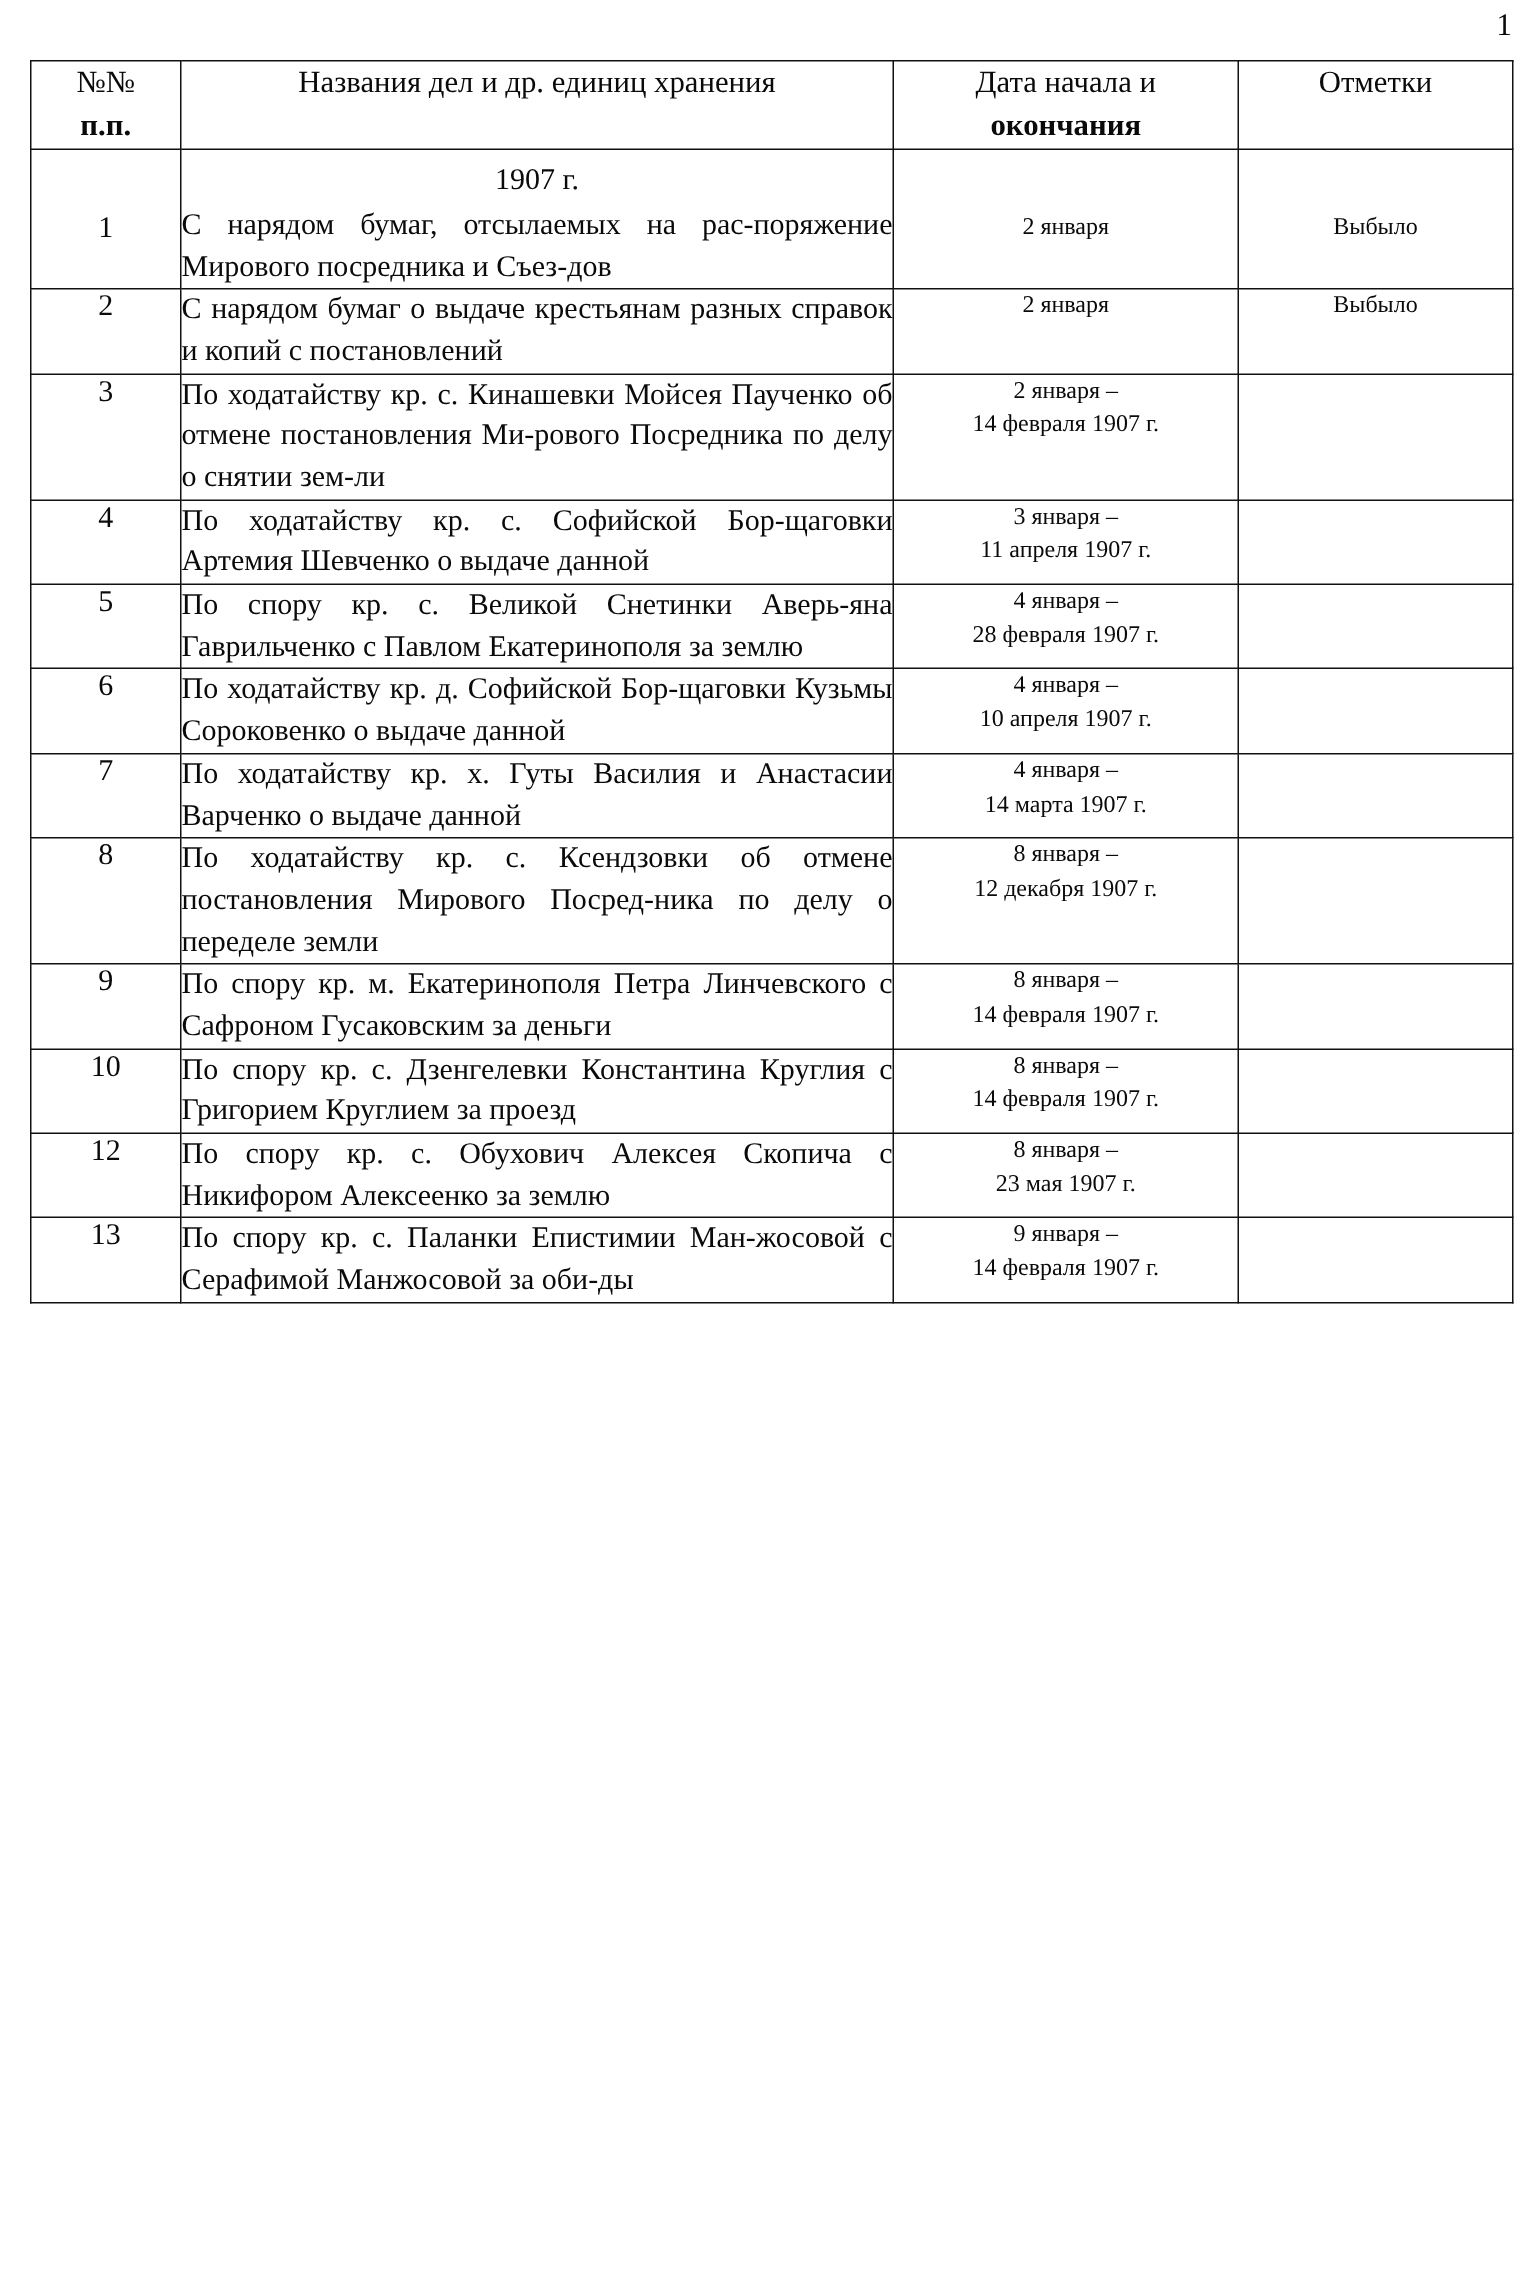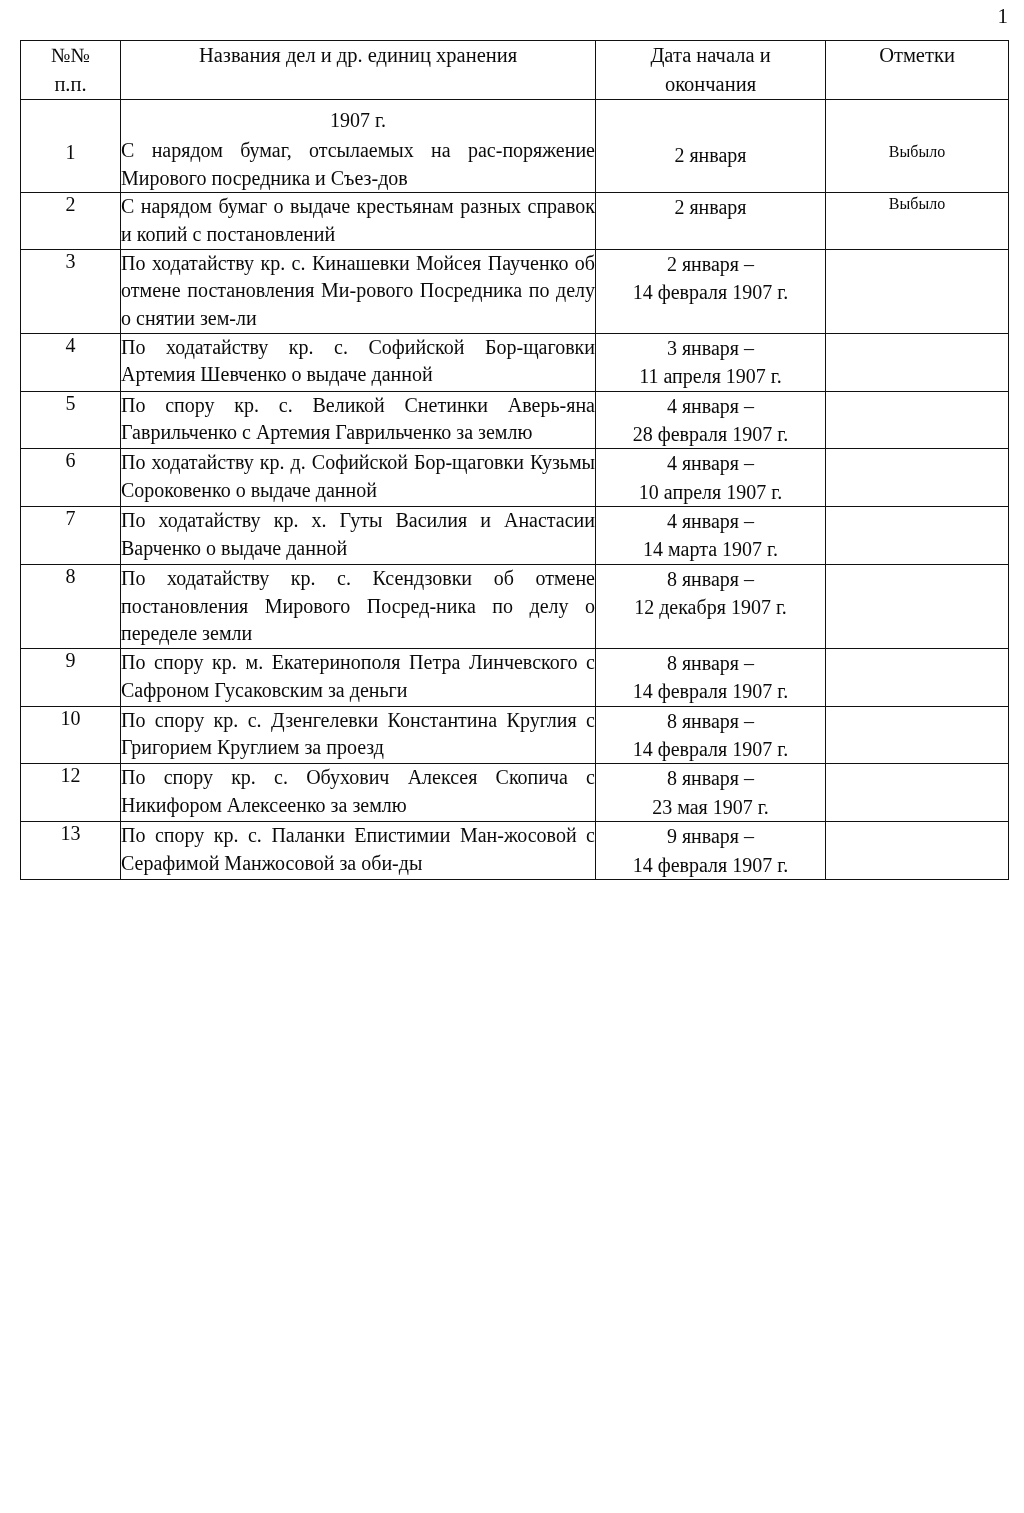--- a/index.html
+++ b/index.html
@@ -58,21 +58,21 @@
 
   thead th {
     text-align: center;
     font-weight: normal;
     font-size: 20.5px;
     line-height: 1.42;
     padding: 9px 6px 10px 6px;
     height: 54px;
     vertical-align: top;
   }
-  thead th .hdr-l2 { display: block; }
+  thead th .hdr-l2 { display: block; font-weight: bold; }
 
   tbody td {
     padding: 0;
   }
 
   .cell-num {
     text-align: center;
     font-size: 20px;
     padding-top: 19px;
     padding-bottom: 6px;
@@ -90,21 +90,21 @@
 
   .year-line {
     display: block;
     text-align: left;
     text-align-last: center;
     margin-bottom: 2px;
   }
 
   .cell-dates {
     text-align: center;
-    font-size: 20px;
+    font-size: 16px;
     line-height: 1.42;
     padding: 19px 6px 14px 6px;
   }
   .cell-dates .d2 { display: block; }
 
   .cell-marks {
     text-align: center;
     font-size: 16px;
     line-height: 1.42;
     padding: 19px 6px 14px 6px;
@@ -159,21 +159,21 @@
           <td class="cell-marks"></td>
         </tr>
         <tr>
           <td class="cell-num">4</td>
           <td class="cell-title"><span>По ходатайству кр. с. Софийской Бор-щаговки Артемия Шевченко о выдаче данной</span></td>
           <td class="cell-dates"><span>3 января –</span><span class="d2">11 апреля 1907 г.</span></td>
           <td class="cell-marks"></td>
         </tr>
         <tr>
           <td class="cell-num">5</td>
-          <td class="cell-title"><span>По спору кр. с. Великой Снетинки Аверь-яна Гаврильченко с Артемия Гаврильченко за землю</span></td>
+          <td class="cell-title"><span>По спору кр. с. Великой Снетинки Аверь-яна Гаврильченко с Павлом Екатеринополя за землю</span></td>
           <td class="cell-dates"><span>4 января –</span><span class="d2">28 февраля 1907 г.</span></td>
           <td class="cell-marks"></td>
         </tr>
         <tr>
           <td class="cell-num">6</td>
           <td class="cell-title"><span>По ходатайству кр. д. Софийской Бор-щаговки Кузьмы Сороковенко о выдаче данной</span></td>
           <td class="cell-dates"><span>4 января –</span><span class="d2">10 апреля 1907 г.</span></td>
           <td class="cell-marks"></td>
         </tr>
         <tr>

